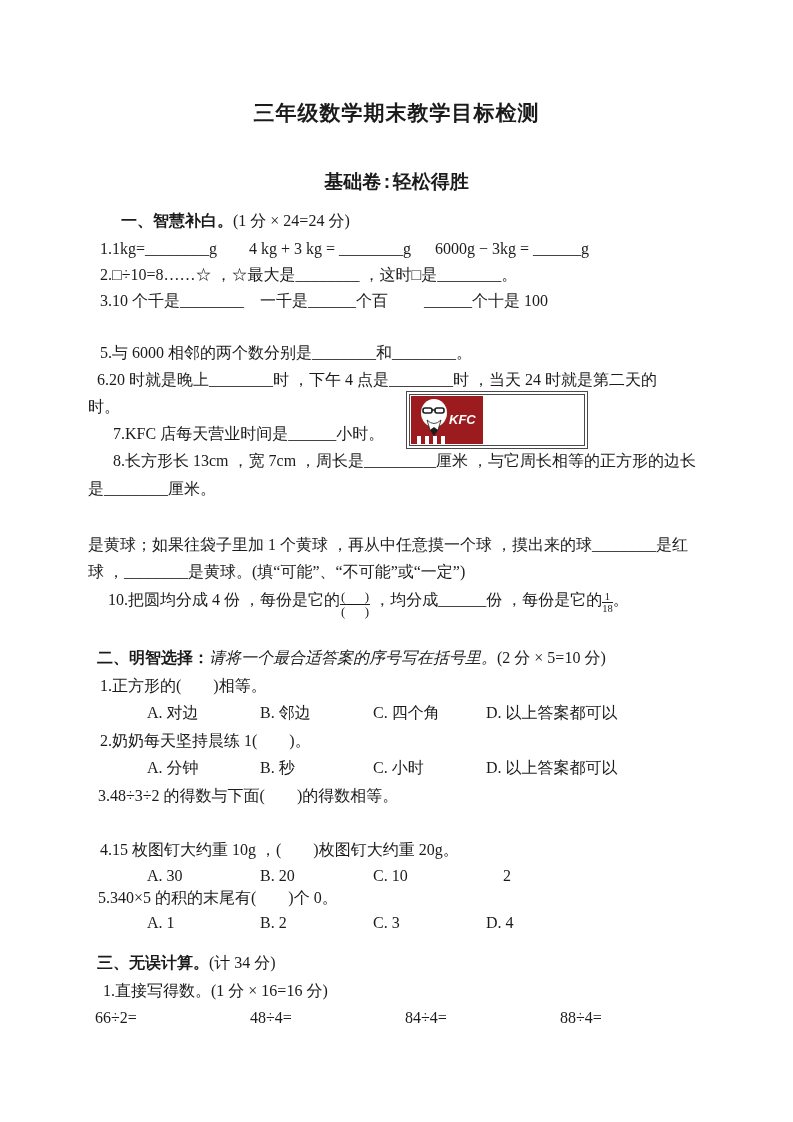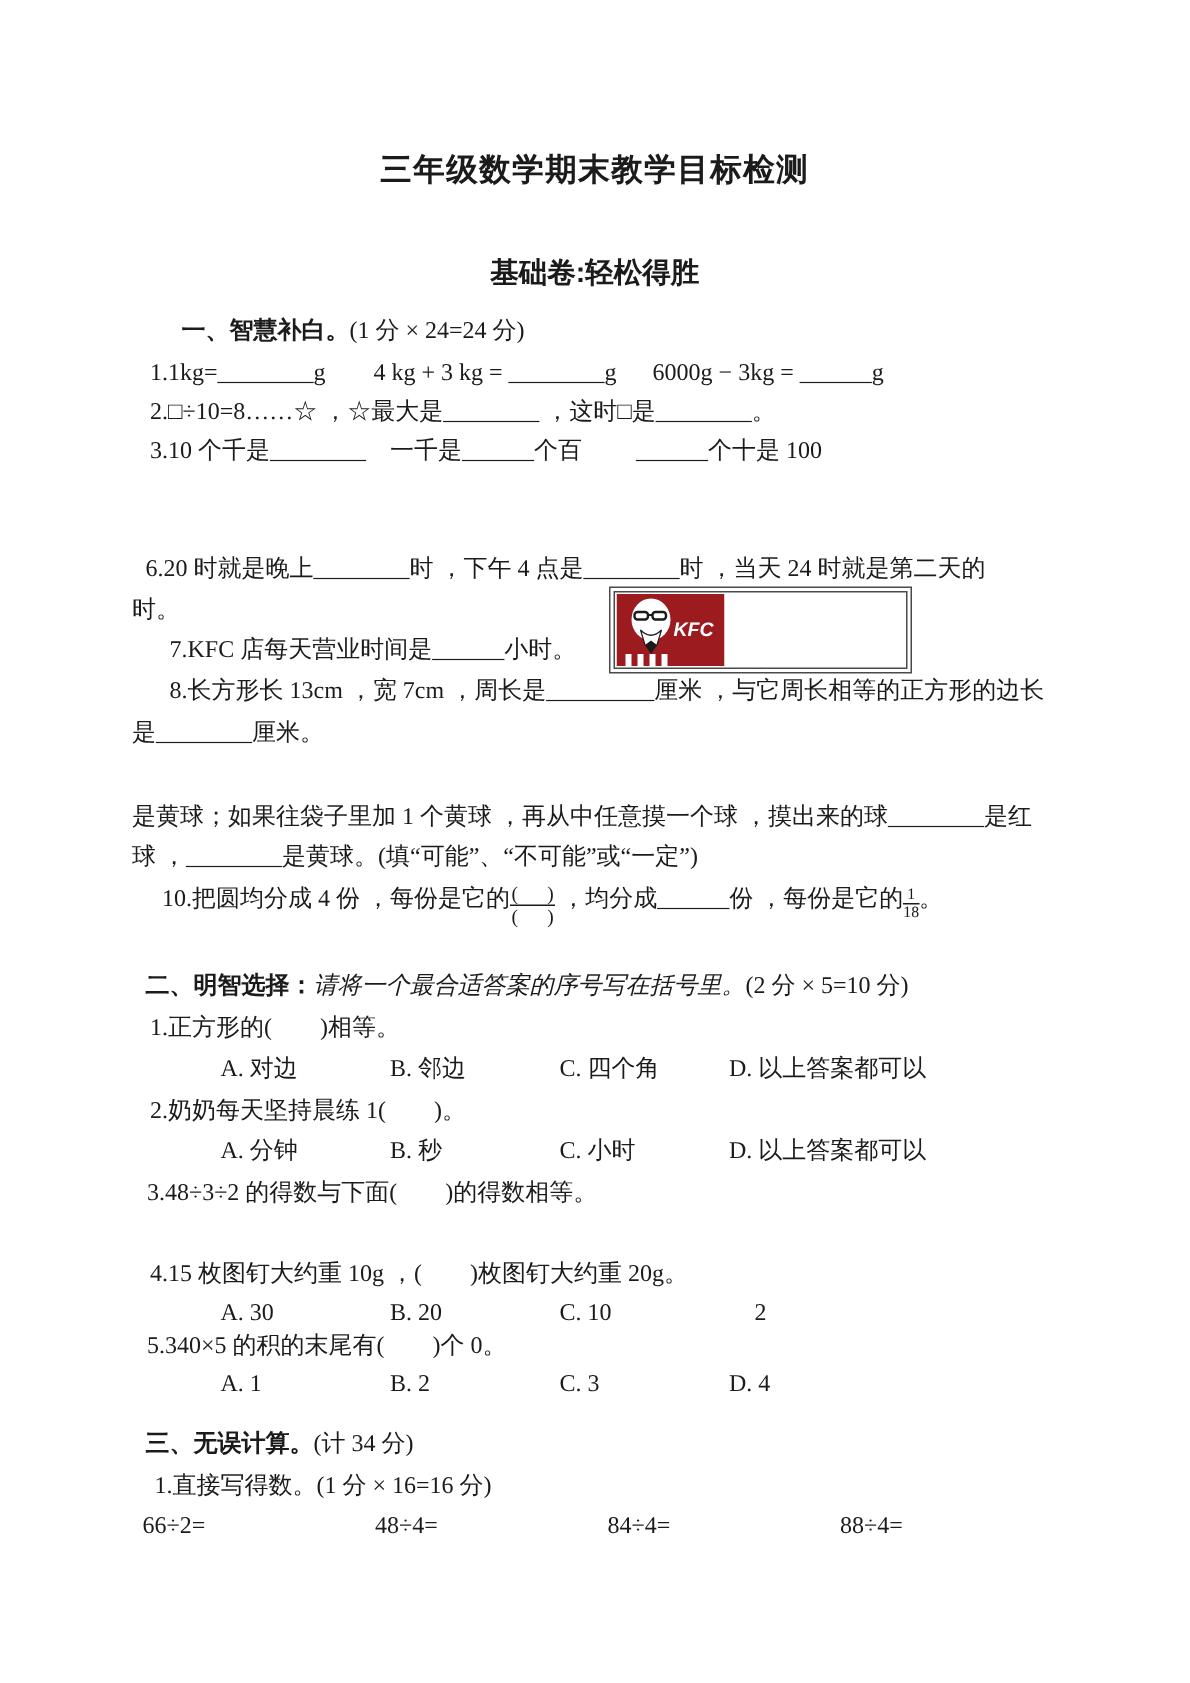--- a/index.html
+++ b/index.html
@@ -2,50 +2,51 @@
 <html><head>
 <meta charset="utf-8">
 <style>
   html,body{margin:0;padding:0;background:#ffffff;}
   .page{position:relative;width:793px;height:1122px;background:#ffffff;
         font-family:"Liberation Serif","DejaVu Serif",serif;color:#1b1b1b;overflow:hidden;}
   .ln{position:absolute;white-space:pre;font-size:16px;line-height:23px;}
   .sans-b{font-family:"Liberation Sans","DejaVu Sans",sans-serif;font-weight:bold;}
   .kai{font-style:italic;}
   .title{position:absolute;left:0;right:0;text-align:center;
-         font-family:Liberation Sans, sans-serif;font-weight:bold;white-space:pre;}
+         font-family:Liberation Mono, monospace;font-weight:bold;white-space:pre;}
   .t-main{top:99px;font-size:21px;letter-spacing:1px;}
   .t-sub{top:169px;font-size:19px;}
   .opt{display:inline-block;min-width:113px;white-space:pre;}
   .opt:last-child{min-width:0;}
   .prob{display:inline-block;min-width:155px;white-space:pre;}
   .frac{display:inline-block;text-align:center;vertical-align:-11px;font-size:13px;line-height:14px;}
   .frac .num{display:block;border-bottom:1px solid #1b1b1b;padding:0 1px;white-space:pre;}
   .frac .den{display:block;white-space:pre;}
   .frac.small{font-size:10.5px;line-height:11px;vertical-align:-7px;}
-  .kfc-box{position:absolute;left:406px;top:391px;width:202px;height:58px;
+  .kfc-box{position:absolute;left:406px;top:391px;width:182px;height:58px;
            border:1px solid #4a4a4a;padding:2px;box-sizing:border-box;background:#fff;}
   .kfc-inner{width:100%;height:100%;border:1px solid #4a4a4a;box-sizing:border-box;
              display:flex;align-items:center;overflow:hidden;}
   .kfc-logo{flex:0 0 auto;width:72px;height:48px;margin-left:1px;}
   .kfc-hours{margin-left:7px;font-size:14.5px;line-height:22px;white-space:pre;}
 </style>
 </head>
 <body>
 
 <div class="page">
 
   <div class="title t-main">三年级数学期末教学目标检测</div>
   <div class="title t-sub">基础卷:轻松得胜</div>
 
   <div class="ln" style="top:209px;left:97px;margin-left:24px;"><span class="sans-b">一、智慧补白。</span><span>(1 分 × 24=24 分)</span></div>
 
   <div class="ln" style="top:237px;left:100px;">1.1kg=________g        4 kg + 3 kg = ________g      6000g − 3kg = ______g</div>
   <div class="ln" style="top:263px;left:100px;">2.□÷10=8……☆ ，☆最大是________ ，这时□是________。</div>
   <div class="ln" style="top:289px;left:100px;">3.10 个千是________    一千是______个百         ______个十是 100</div>
+  <div class="ln" style="top:341px;left:100px;">5.与 6000 相邻的两个数分别是________和________。</div>
   <div class="ln" style="top:368px;left:97px;">6.20 时就是晚上________时 ，下午 4 点是________时 ，当天 24 时就是第二天的</div>
   <div class="ln" style="top:395px;left:88px;">时。</div>
   <div class="ln" style="top:422px;left:113px;">7.KFC 店每天营业时间是______小时。</div>
   <div class="ln" style="top:449px;left:113px;">8.长方形长 13cm ，宽 7cm ，周长是_________厘米 ，与它周长相等的正方形的边长</div>
   <div class="ln" style="top:477px;left:88px;">是________厘米。</div>
   <div class="ln" style="top:533px;left:88px;">是黄球；如果往袋子里加 1 个黄球 ，再从中任意摸一个球 ，摸出来的球________是红</div>
   <div class="ln" style="top:560px;left:88px;">球 ，________是黄球。(填“可能”、“不可能”或“一定”)</div>
 
   <div class="ln" style="top:588px;left:108px;"><span>10.把圆均分成 4 份 ，每份是它的</span><span class="frac"><span class="num">(      )</span><span class="den">(      )</span></span><span> ，均分成______份 ，每份是它的</span><span class="frac small"><span class="num">1</span><span class="den">18</span></span><span>。</span></div>
 

